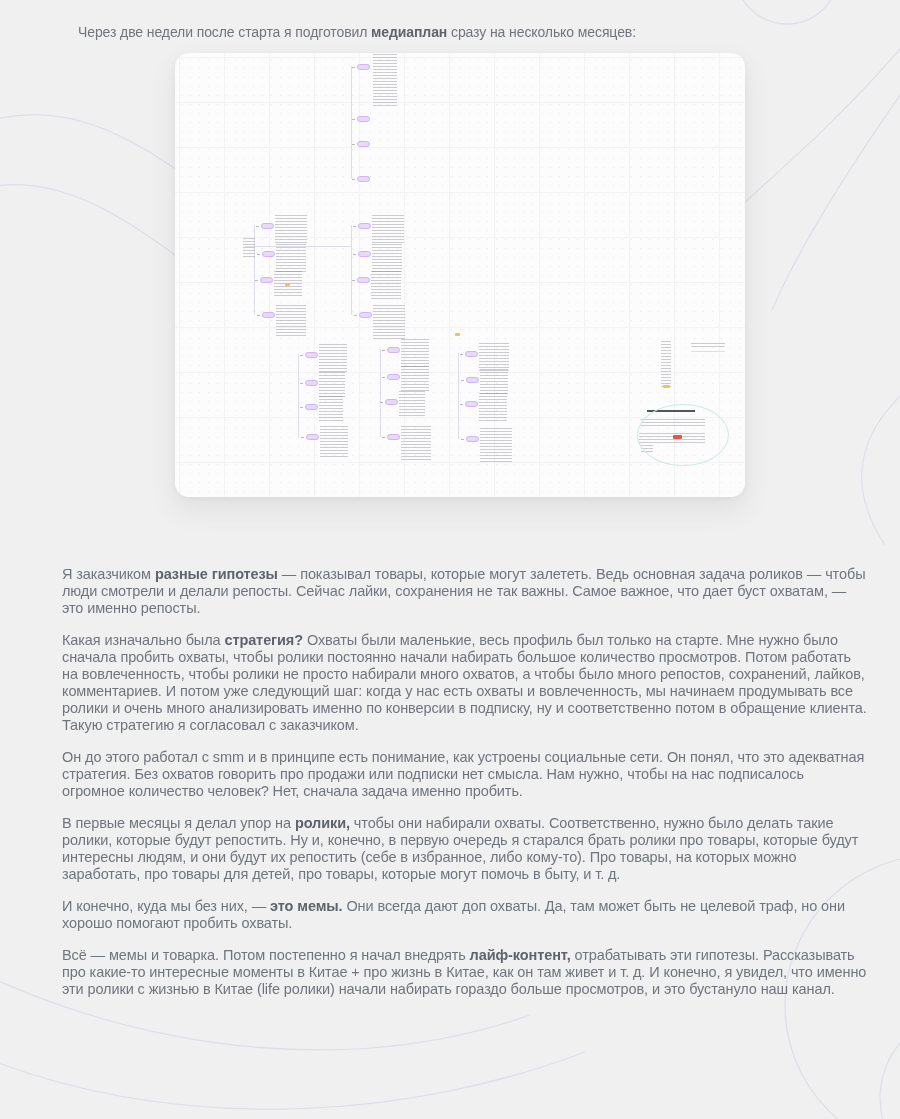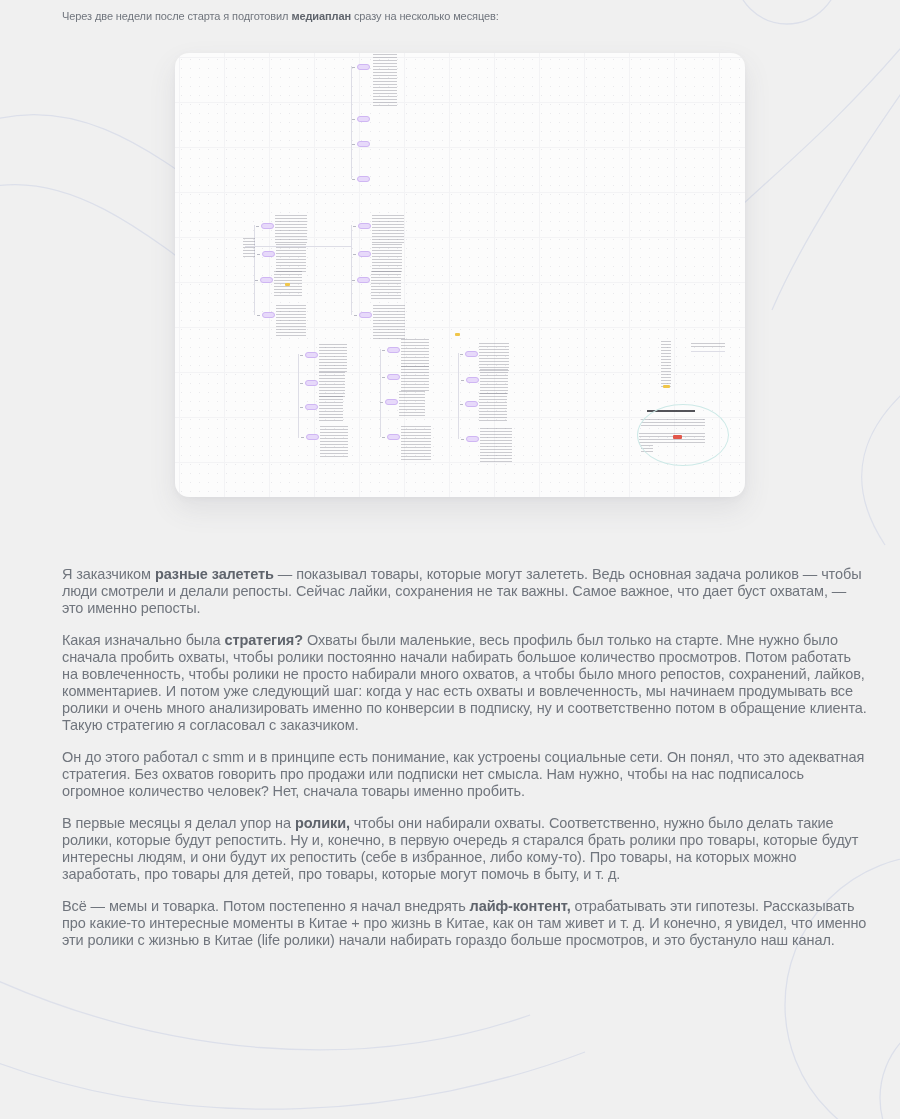--- a/index.html
+++ b/index.html
@@ -5,21 +5,21 @@
   html,body{margin:0;padding:0;}
   body{
     width:900px;height:1119px;position:relative;overflow:hidden;
     background:#f0f0f0;
     font-family:"Liberation Sans",sans-serif;
   }
   .bg-decor{position:absolute;left:0;top:0;width:900px;height:1119px;pointer-events:none;}
   .content{position:relative;width:900px;height:1119px;}
   .lead{
     position:absolute;left:62px;top:8px;width:812px;
-    font-size:11px;line-height:17px;color:#70757d;margin:0;
+    font-size:14px;line-height:17px;color:#70757d;margin:16px;
     letter-spacing:-0.1px;
   }
   .card{
     position:absolute;left:175px;top:53px;width:570px;height:444px;
     background:#fcfcfc;border-radius:14px;
     box-shadow:0 12px 28px rgba(80,80,95,.10), 0 2px 6px rgba(80,80,95,.05);
     background-image:
       linear-gradient(#f3f3f5 1px, transparent 1px),
       linear-gradient(90deg, #f3f3f5 1px, transparent 1px),
       radial-gradient(circle, #e9e9ec 0.7px, transparent 0.9px);
@@ -156,19 +156,20 @@
         <div class="smear dark" style="left: 472px; top: 357px; width: 48px; height: 5px;"></div>
         <div class="accent" style="left: 488px; top: 332px; width: 7px; height: 3px; background: rgb(240, 198, 74);"></div>
         <div class="accent" style="left: 110px; top: 230px; width: 5px; height: 3px; background: rgb(240, 198, 74);"></div>
         <div class="accent" style="left: 280px; top: 280px; width: 5px; height: 3px; background: rgb(240, 198, 74);"></div>
         <div class="accent" style="left: 498px; top: 382px; width: 9px; height: 4px; background: rgb(226, 87, 75);"></div>
         <div class="mcircle" style="left: 462px; top: 351px; width: 90px; height: 60px;"></div>
       </div>
   </div>
 
   <div class="body-text">
-      <p><span>Я заказчиком </span><span class="b">разные залететь</span><span> — показывал товары, которые могут залететь. Ведь основная задача роликов — чтобы люди смотрели и делали репосты. Сейчас лайки, сохранения не так важны. Самое важное, что дает буст охватам, — это именно репосты.</span></p>
+      <p><span>Я заказчиком </span><span class="b">разные гипотезы</span><span> — показывал товары, которые могут залететь. Ведь основная задача роликов — чтобы люди смотрели и делали репосты. Сейчас лайки, сохранения не так важны. Самое важное, что дает буст охватам, — это именно репосты.</span></p>
       <p><span>Какая изначально была </span><span class="b">стратегия?</span><span> Охваты были маленькие, весь профиль был только на старте. Мне нужно было сначала пробить охваты, чтобы ролики постоянно начали набирать большое количество просмотров. Потом работать на вовлеченность, чтобы ролики не просто набирали много охватов, а чтобы было много репостов, сохранений, лайков, комментариев. И потом уже следующий шаг: когда у нас есть охваты и вовлеченность, мы начинаем продумывать все ролики и очень много анализировать именно по конверсии в подписку, ну и соответственно потом в обращение клиента. Такую стратегию я согласовал с заказчиком.</span></p>
-      <p><span>Он до этого работал с smm и в принципе есть понимание, как устроены социальные сети. Он понял, что это адекватная стратегия. Без охватов говорить про продажи или подписки нет смысла. Нам нужно, чтобы на нас подписалось огромное количество человек? Нет, сначала товары именно пробить.</span></p>
+      <p><span>Он до этого работал с smm и в принципе есть понимание, как устроены социальные сети. Он понял, что это адекватная стратегия. Без охватов говорить про продажи или подписки нет смысла. Нам нужно, чтобы на нас подписалось огромное количество человек? Нет, сначала задача именно пробить.</span></p>
       <p><span>В первые месяцы я делал упор на </span><span class="b">ролики,</span><span> чтобы они набирали охваты. Соответственно, нужно было делать такие ролики, которые будут репостить. Ну и, конечно, в первую очередь я старался брать ролики про товары, которые будут интересны людям, и они будут их репостить (себе в избранное, либо кому-то). Про товары, на которых можно заработать, про товары для детей, про товары, которые могут помочь в быту, и т. д.</span></p>
+      <p><span>И конечно, куда мы без них, — </span><span class="b">это мемы.</span><span> Они всегда дают доп охваты. Да, там может быть не целевой траф, но они хорошо помогают пробить охваты.</span></p>
       <p><span>Всё — мемы и товарка. Потом постепенно я начал внедрять </span><span class="b">лайф-контент,</span><span> отрабатывать эти гипотезы. Рассказывать про какие-то интересные моменты в Китае + про жизнь в Китае, как он там живет и т. д. И конечно, я увидел, что именно эти ролики с жизнью в Китае (life ролики) начали набирать гораздо больше просмотров, и это бустануло наш канал.</span></p>
     </div>
 </div>
 
 </body></html>

